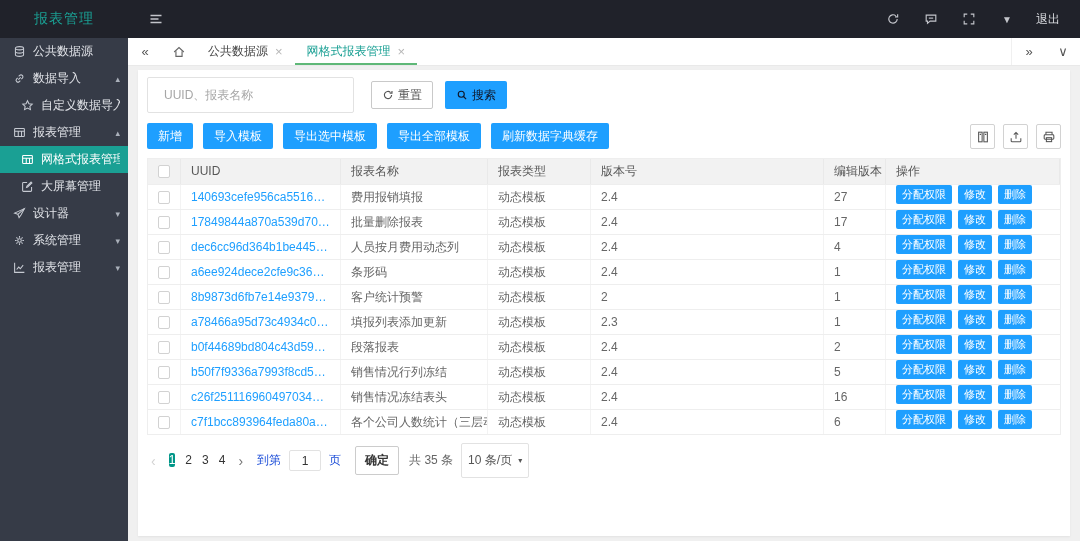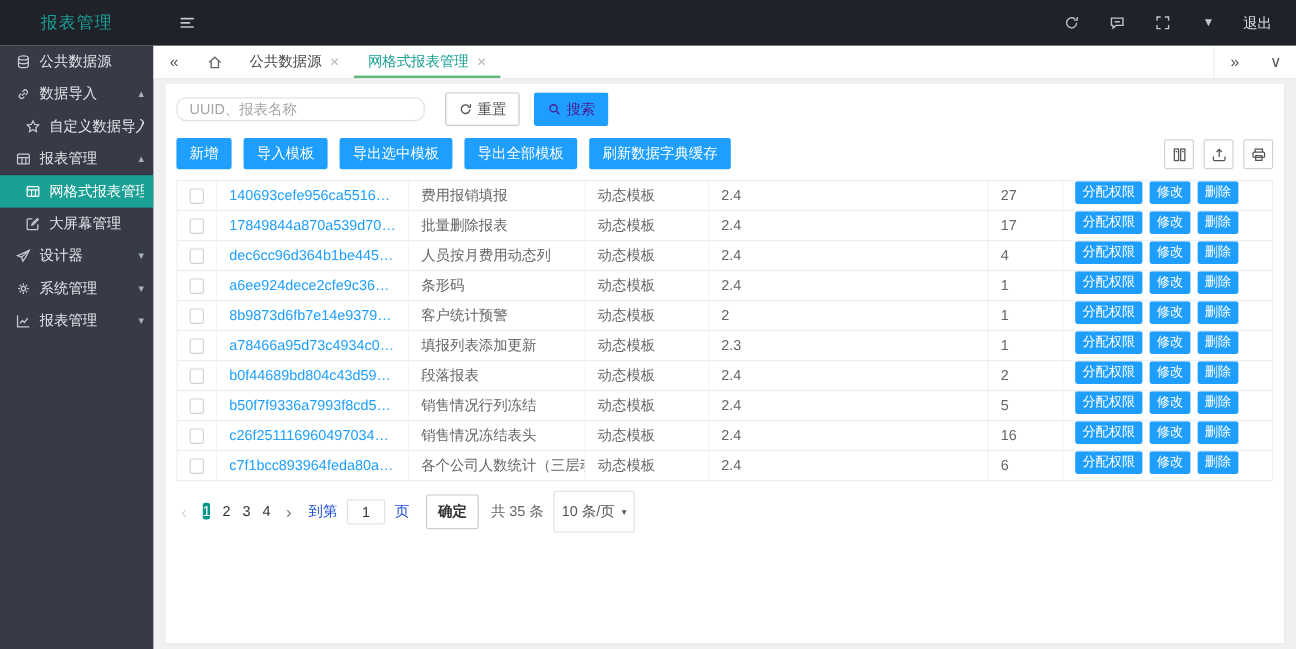--- a/index.html
+++ b/index.html
@@ -43,29 +43,29 @@
   .tab.active { color:#1aa094; }
   .tab.active::after { content:""; position:absolute; left:0; right:0; bottom:0;
     height:2px; background:#5fb878; }
   .tab-right { margin-left:auto; display:flex; border-left:1px solid #f0f0f0; }
 
   
   #card { margin:4px 10px 5px 10px; height:466px; background:#fff;
     box-shadow:0 1px 2px rgba(0,0,0,.06); padding:7px 9px; }
 
   .search-row { display:flex; align-items:center; margin-bottom:10px; }
-  .search-input { width:207px; height:20px; border:1px solid #e2e2e2; border-radius:8px;
-    padding:0 10px; font-size:12px; color:#666; outline:none; }
+  .search-input { width:207px; height:36px; border:1px solid #e2e2e2; border-radius:2px;
+    padding:0 16px; font-size:12px; color:#666; outline:none; }
   .search-input::placeholder { color:#a6a6a6; }
   .btn { display:inline-flex; align-items:center; justify-content:center; gap:4px;
     height:28px; padding:0 10px; font-size:12px; border-radius:2px; cursor:pointer;
     border:1px solid transparent; white-space:nowrap; }
   .btn svg { width:12px; height:12px; stroke:currentColor; fill:none; stroke-width:1.5; }
   .btn-plain { background:#fff; border-color:#c9c9c9; color:#555; margin-left:17px; }
-  .btn-blue { background:#1e9fff; color:#4c1d95; margin-left:12px; }
+  .btn-blue { background:#1e9fff; color:#0f172a; margin-left:12px; }
 
   .toolbar-row { display:flex; align-items:flex-end; margin-bottom:9px; }
   .tb-btn { height:26px; padding:0 11px; background:#1e9fff; color:#fff; font-size:12px;
     border:none; border-radius:2px; margin-right:10px; cursor:pointer; white-space:nowrap; }
   .tb-icons { margin-left:auto; display:flex; gap:8px; }
   .tool-btn { width:25px; height:25px; border:1px solid #d2d2d2; border-radius:2px;
     display:flex; align-items:center; justify-content:center; color:#555; cursor:pointer; background:#fff; }
   .tool-btn svg { width:14px; height:14px; stroke:currentColor; fill:none; stroke-width:1.2; }
 
   
@@ -334,20 +334,31 @@
           </div>
           <div class="tool-btn">
             <svg class="">
               <use href="#i-print"></use>
             </svg>
           </div>
         </div>
     </div>
 
     <div id="table">
+        <div class="tr head">
+  <div class="cell-check">
+            <span class="checkbox"></span>
+          </div>
+  <div>UUID</div>
+          <div>报表名称</div>
+          <div>报表类型</div>
+          <div>版本号</div>
+          <div>编辑版本</div>
+          <div>操作</div>
+        </div>
         <div class="tr">
     <div class="cell-check">
             <span class="checkbox"></span>
           </div>
     <div>
             <span class="uuid-link">140693cefe956ca5516d6b66e2...</span>
           </div>
     <div class="cell-text">费用报销填报</div>
     <div class="cell-text">动态模板</div>
     <div class="cell-text">2.4</div>

